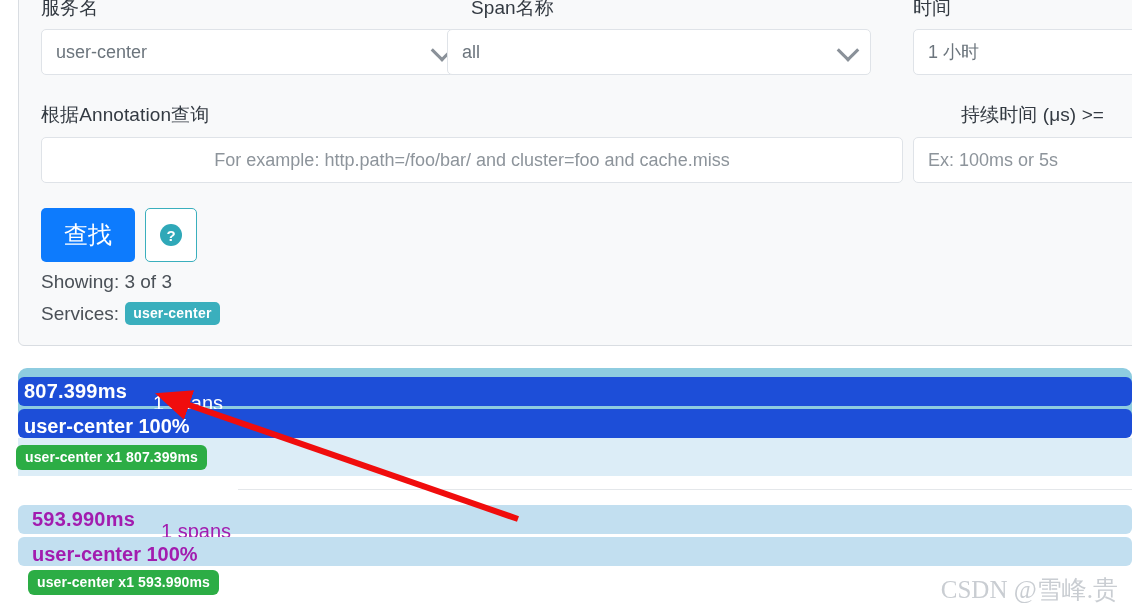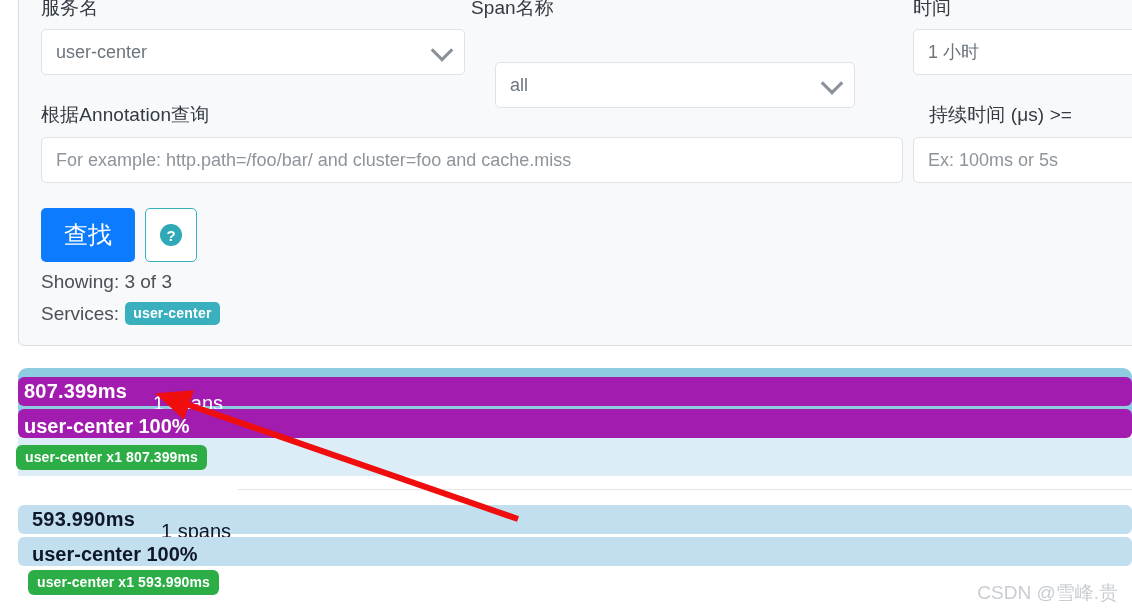--- a/index.html
+++ b/index.html
@@ -132,22 +132,22 @@
     width: 1114px;
     height: 29px;
     border-radius: 6px;
     display: flex;
     align-items: center;
     padding-left: 14px;
     white-space: nowrap;
     font-weight: bold;
     font-size: 20px;
   }
-  .trace.sel .band { background: #a21caf; color: #ffffff; padding-left: 6px; }
-  .trace.idle .band { background: #c2dff0; color: #0f172a; }
+  .trace.sel .band { background: #1d4ed8; color: #ffffff; padding-left: 6px; }
+  .trace.idle .band { background: #c2dff0; color: #a21caf; }
 
   .band .dur { margin-right: 26px; letter-spacing: .2px; }
   .band .spans { font-weight: normal; margin-top: 24px; }
 
   .trace .svcrow { font-size: 20px; align-items: flex-end; }
 
   .trace .strip {
     position: absolute;
     left: 18px;
     width: 1114px;
@@ -173,56 +173,56 @@
   }
 
   
   .arrow-svg { position: absolute; left: 0; top: 0; width: 1132px; height: 614px; pointer-events: none; }
 
   
   .watermark {
     position: absolute;
     right: 14px; bottom: 8px;
     color: #c9cdd2;
-    font-size: 19px;
-    white-space: nowrap;
-    font-family: Liberation Sans, sans-serif;
+    font-size: 25px;
+    white-space: nowrap;
+    font-family: Liberation Serif, serif;
   }
 </style>
 </head>
 <body>
 
 <div id="root">
 
   <div class="panel">
     <div class="form-grid">
 
       <div class="field-label" style="left:22px; top:30px;">服务名</div>
       <div class="control" style="left:22px; top:64px; width:424px;">
         <span class="val">user-center</span>
         <span class="chevron"></span>
       </div>
 
       <div class="field-label" style="left:452px; top:30px;">Span名称</div>
-      <div class="control" style="left:476px; top:64px; width:360px;margin-top:33px;">
+      <div class="control" style="left:428px; top:64px; width:424px;">
         <span class="val">all</span>
         <span class="chevron"></span>
       </div>
 
       <div class="field-label" style="left:894px; top:30px;">时间</div>
       <div class="control" style="left:894px; top:64px; width:424px;">
         <span class="val">1 小时</span>
       </div>
 
       <div class="field-label" style="left:22px; top:137px;text-align:right;">根据Annotation查询</div>
-      <div class="control" style="left:22px; top:172px; width:862px;">
+      <div class="control" style="left:22px; top:172px; width:862px;justify-content:center;">
         <span class="ph">For example: http.path=/foo/bar/ and cluster=foo and cache.miss</span>
       </div>
 
-      <div class="field-label" style="left:910px; top:137px;">持续时间 (μs) &gt;=</div>
+      <div class="field-label" style="left:942px; top:137px;">持续时间 (μs) &gt;=</div>
       <div class="control" style="left:894px; top:172px; width:424px;">
         <span class="ph">Ex: 100ms or 5s</span>
       </div>
 
       <button class="btn-search">查找</button>
       <button class="btn-help">
         <svg class="q-icon" viewBox="0 0 24 24">
           <circle cx="12" cy="12" r="11" fill="#2fa8b8"></circle>
           <text x="12" y="17.5" text-anchor="middle" font-size="15" font-weight="bold" fill="#ffffff" font-family="Liberation Sans, sans-serif">?</text>
         </svg>

